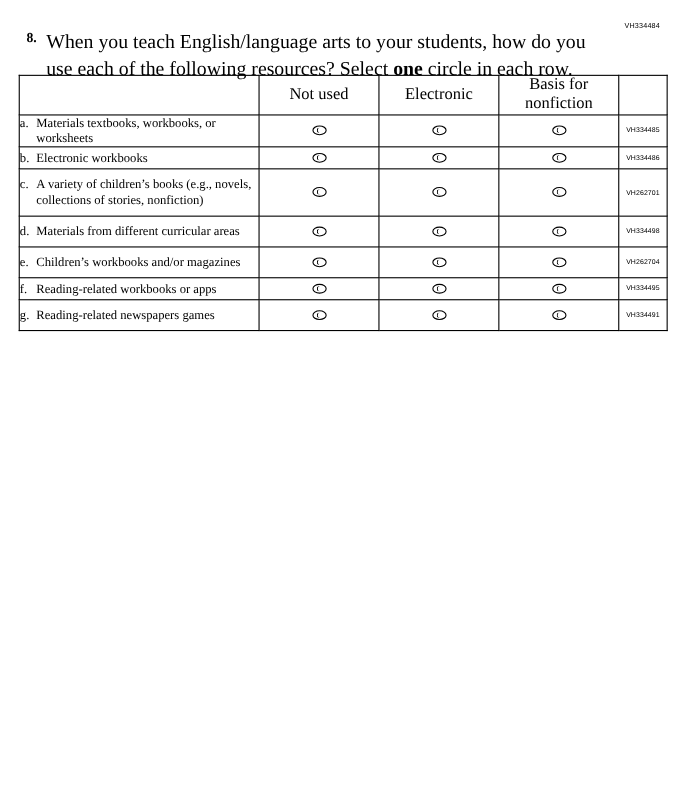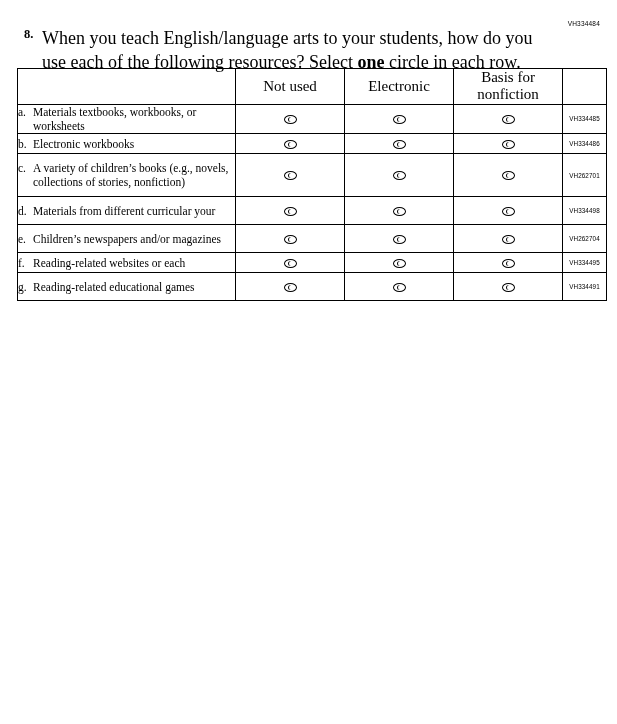--- a/index.html
+++ b/index.html
@@ -219,60 +219,60 @@
         <td class="opt-cell"><span class="bubble"></span></td>
         <td class="opt-cell"><span class="bubble"></span></td>
         <td class="opt-cell"><span class="bubble"></span></td>
         <td class="id-cell">VH262701</td>
       </tr>
 
       <tr class="r4">
         <td class="item-cell">
           <div class="item-inner">
             <span class="item-letter">d.</span>
-            <span class="item-text">Materials from different curricular your</span>
+            <span class="item-text">Materials from different curricular areas</span>
           </div>
         </td>
         <td class="opt-cell"><span class="bubble"></span></td>
         <td class="opt-cell"><span class="bubble"></span></td>
         <td class="opt-cell"><span class="bubble"></span></td>
         <td class="id-cell">VH334498</td>
       </tr>
 
       <tr class="r5">
         <td class="item-cell">
           <div class="item-inner">
             <span class="item-letter">e.</span>
-            <span class="item-text">Children’s newspapers and/or magazines</span>
+            <span class="item-text">Children’s workbooks and/or magazines</span>
           </div>
         </td>
         <td class="opt-cell"><span class="bubble"></span></td>
         <td class="opt-cell"><span class="bubble"></span></td>
         <td class="opt-cell"><span class="bubble"></span></td>
         <td class="id-cell">VH262704</td>
       </tr>
 
       <tr class="r6">
         <td class="item-cell">
           <div class="item-inner">
             <span class="item-letter">f.</span>
-            <span class="item-text">Reading-related websites or each</span>
+            <span class="item-text">Reading-related workbooks or apps</span>
           </div>
         </td>
         <td class="opt-cell"><span class="bubble"></span></td>
         <td class="opt-cell"><span class="bubble"></span></td>
         <td class="opt-cell"><span class="bubble"></span></td>
         <td class="id-cell">VH334495</td>
       </tr>
 
       <tr class="r7">
         <td class="item-cell">
           <div class="item-inner">
             <span class="item-letter">g.</span>
-            <span class="item-text">Reading-related educational games</span>
+            <span class="item-text">Reading-related newspapers games</span>
           </div>
         </td>
         <td class="opt-cell"><span class="bubble"></span></td>
         <td class="opt-cell"><span class="bubble"></span></td>
         <td class="opt-cell"><span class="bubble"></span></td>
         <td class="id-cell">VH334491</td>
       </tr>
 
     </tbody>
   </table>

